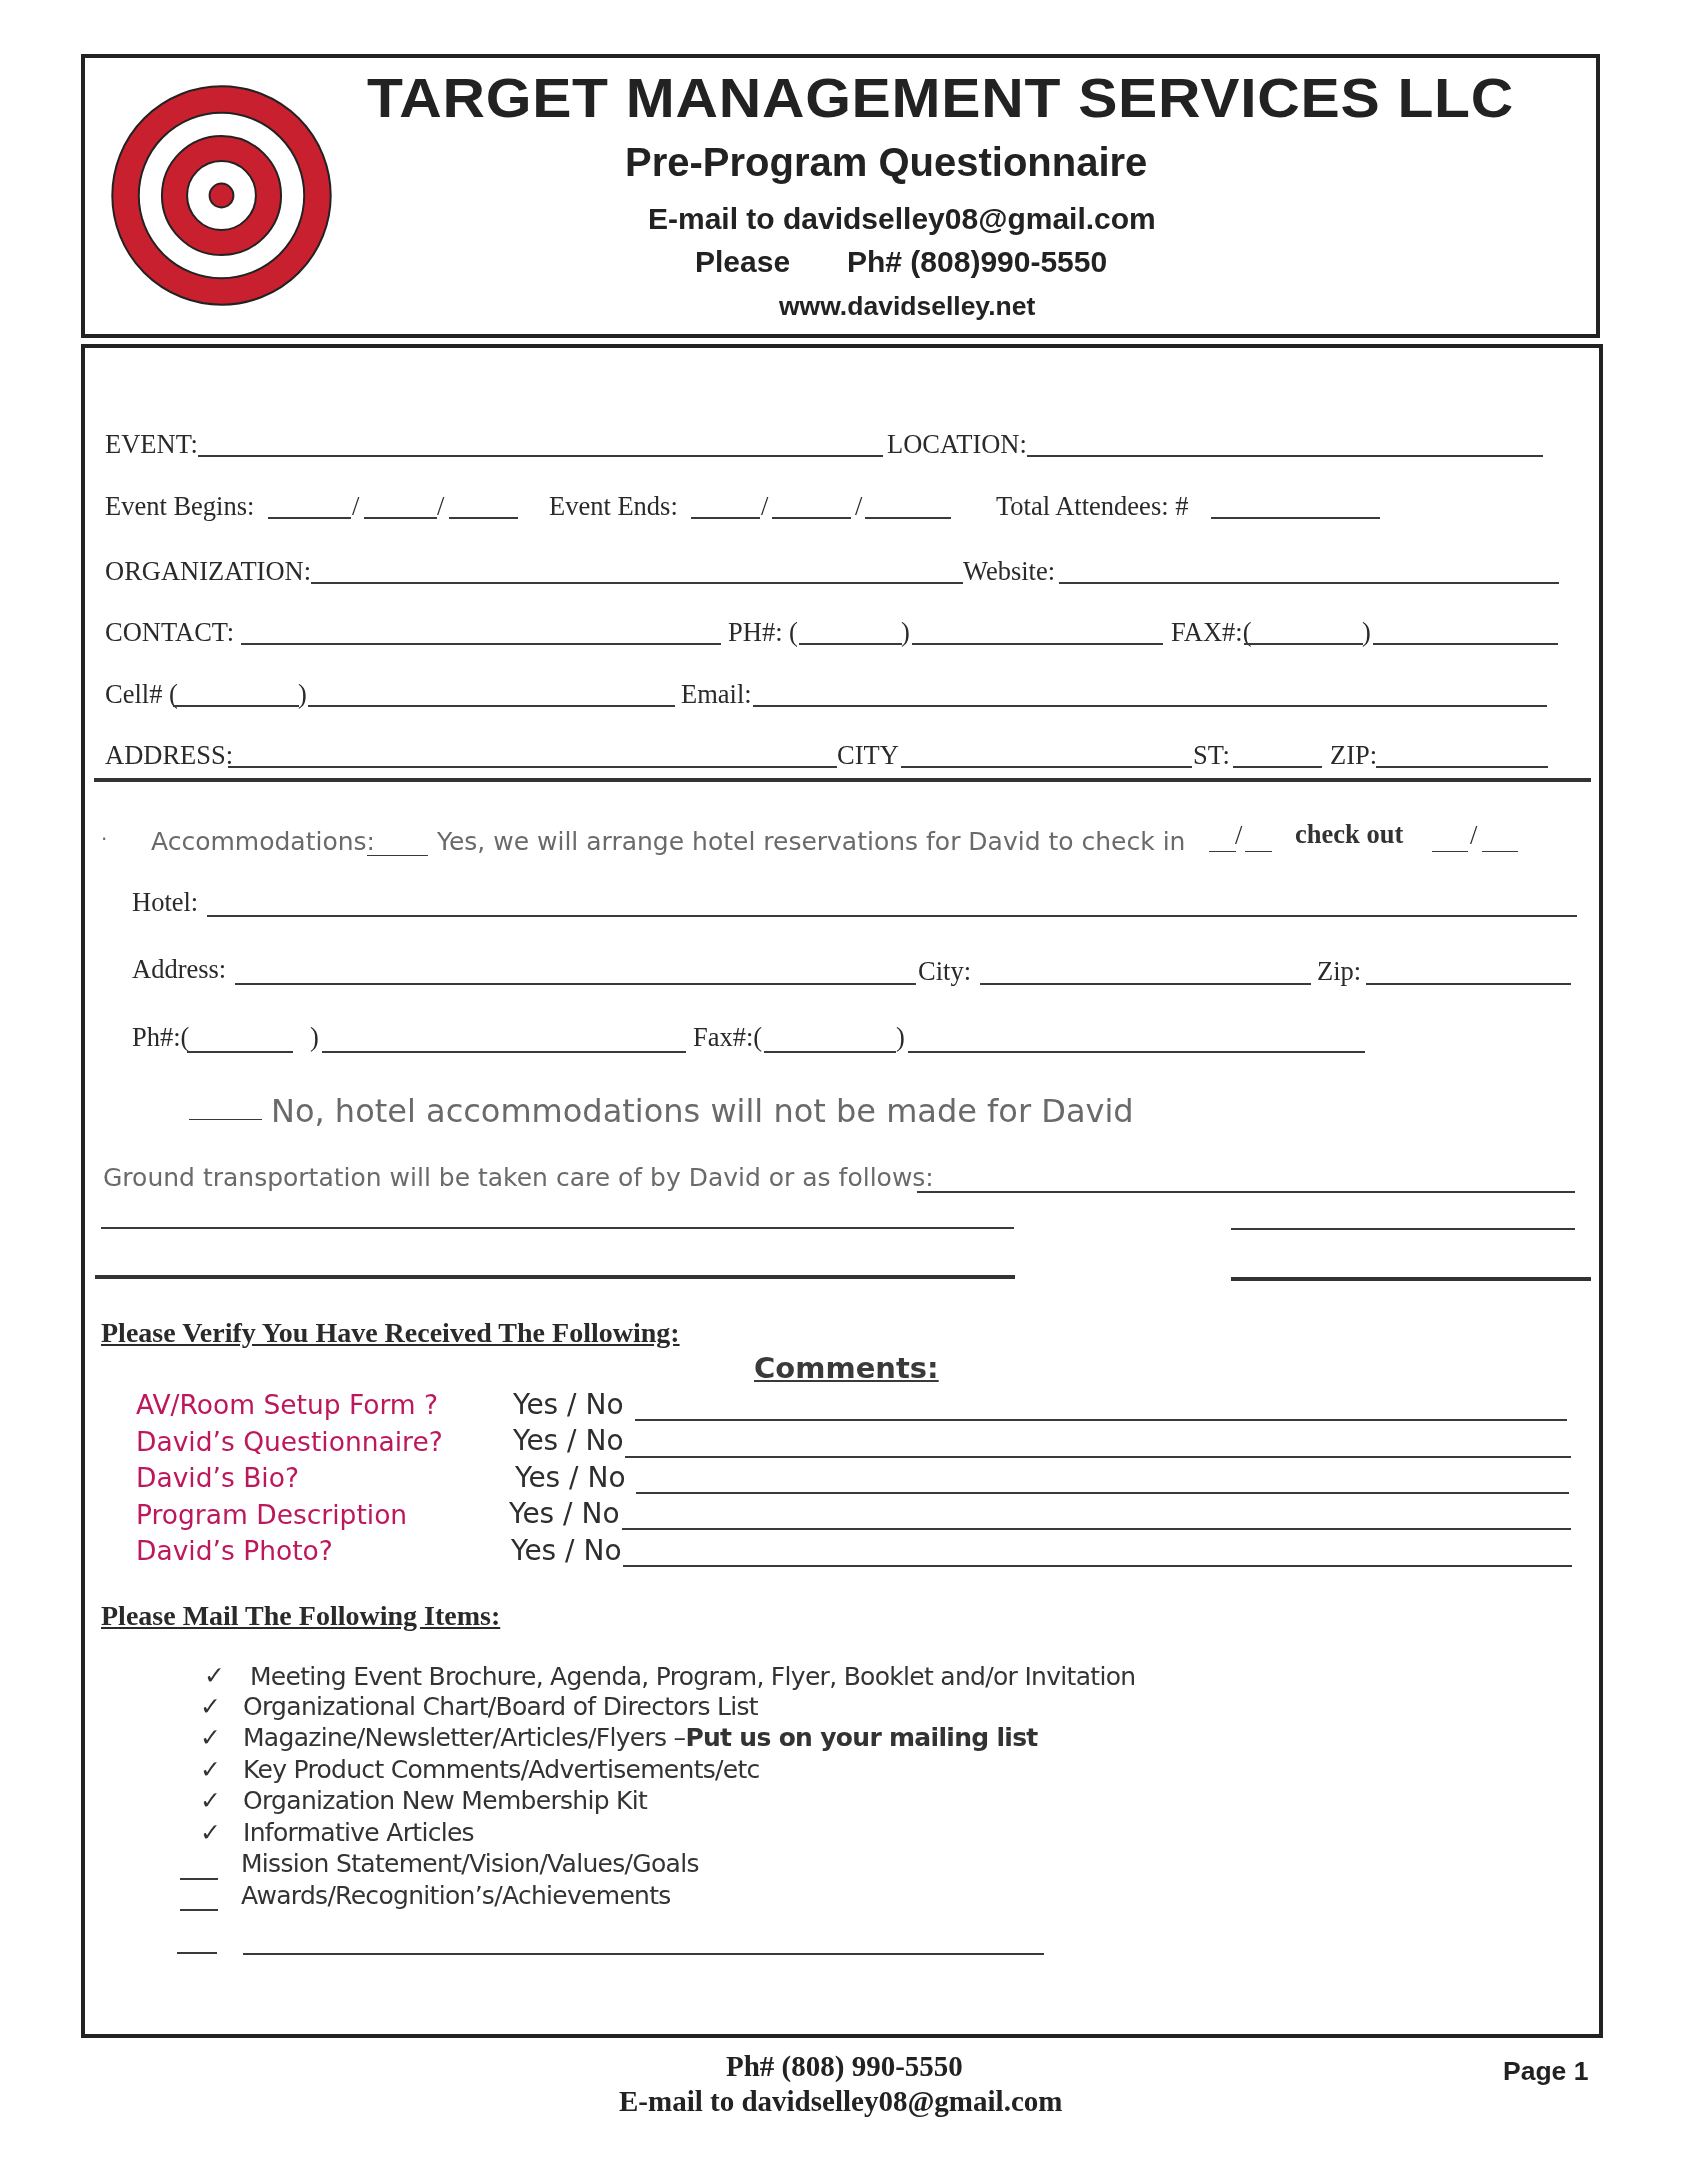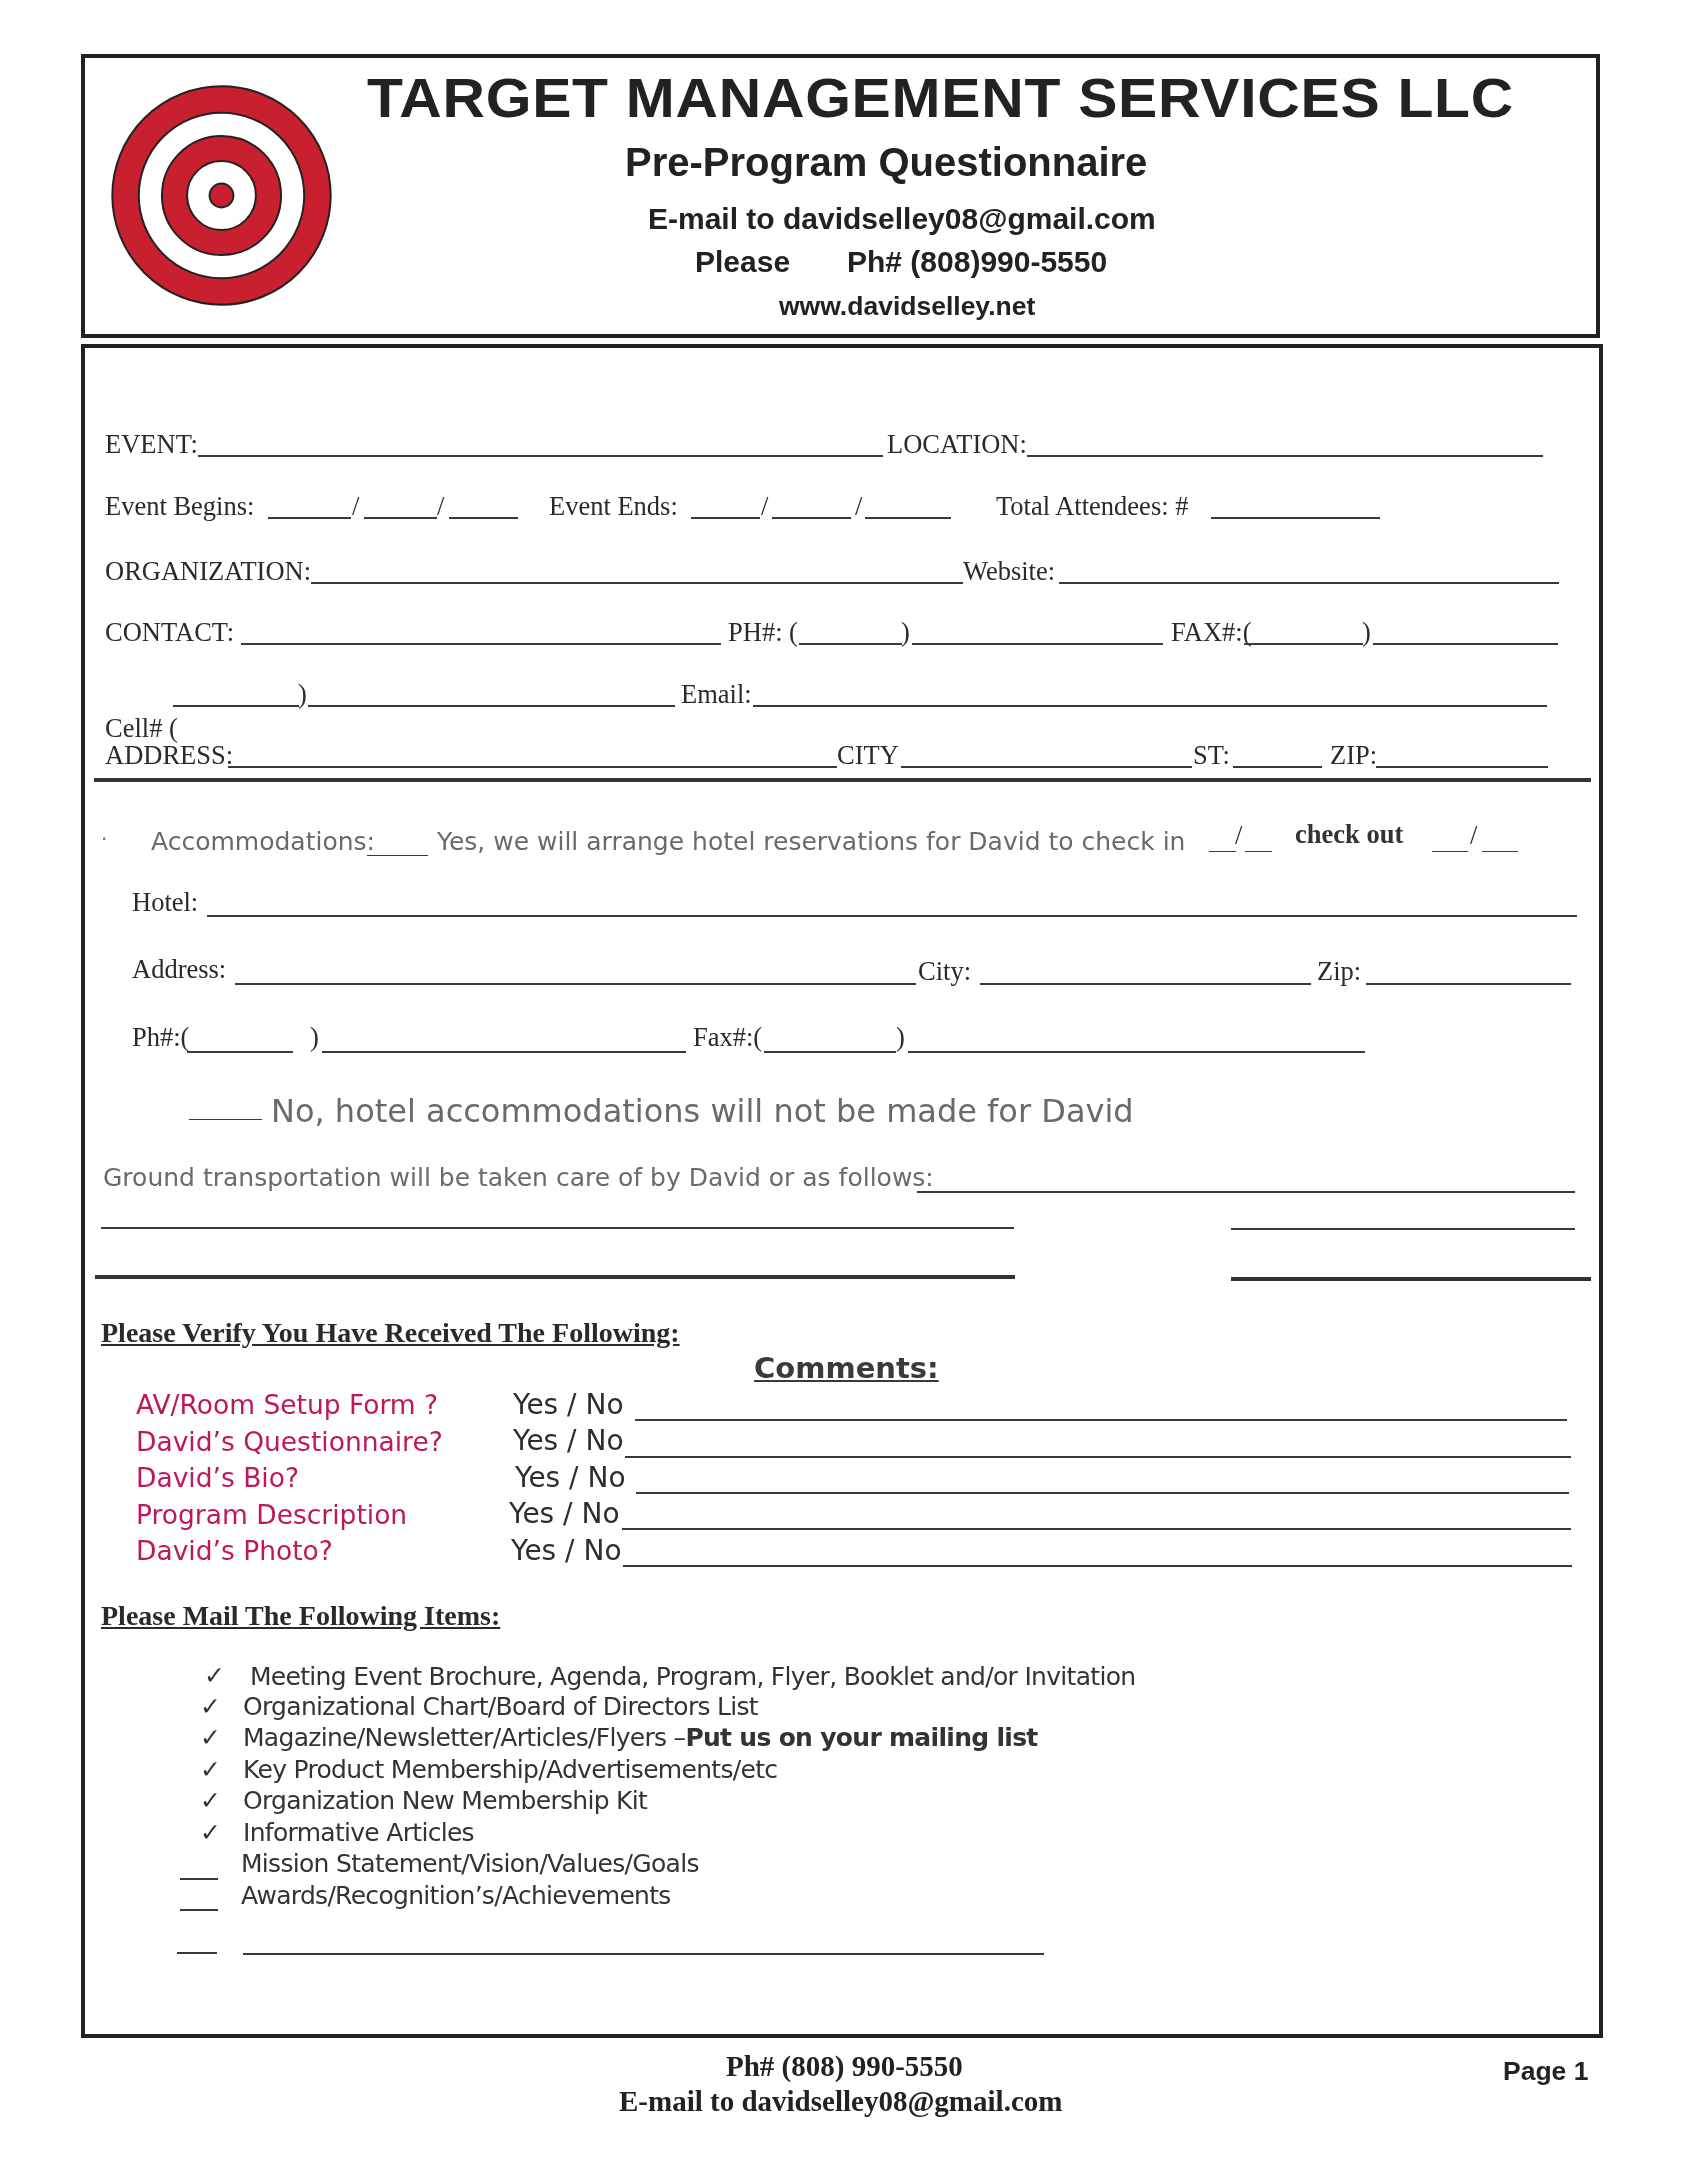--- a/index.html
+++ b/index.html
@@ -77,21 +77,21 @@
 <div class="line" style="left:241px; top:643px; width:480px;"></div>
 <div class="abs serif field-label" style="left:728px; top:617px;">PH#: (</div>
 <div class="line" style="left:799px; top:643px; width:103px;"></div>
 <div class="abs serif field-label" style="left:901px; top:617px;">)</div>
 <div class="line" style="left:912px; top:643px; width:251px;"></div>
 <div class="abs serif field-label" style="left:1171px; top:617px;">FAX#:(</div>
 <div class="line" style="left:1244px; top:643px; width:119px;"></div>
 <div class="abs serif field-label" style="left:1362px; top:617px;">)</div>
 <div class="line" style="left:1373px; top:643px; width:185px;"></div>
 
-<div class="abs serif field-label" style="left:105px; top:679px;margin-top:34px;">Cell# (</div>
+<div class="abs serif field-label" style="left:105px; top:679px;">Cell# (</div>
 <div class="line" style="left:173px; top:705px; width:126px;"></div>
 <div class="abs serif field-label" style="left:298px; top:679px;">)</div>
 <div class="line" style="left:308px; top:705px; width:367px;"></div>
 <div class="abs serif field-label" style="left:681px; top:679px;">Email:</div>
 <div class="line" style="left:753px; top:705px; width:794px;"></div>
 
 <div class="abs serif field-label" style="left:105px; top:740px;">ADDRESS:</div>
 <div class="line" style="left:228px; top:766px; width:609px;"></div>
 <div class="abs serif field-label" style="left:837px; top:740px;">CITY</div>
 <div class="line" style="left:901px; top:766px; width:291px;"></div>
@@ -181,21 +181,21 @@
 <div>
   <span class="abs check" style="left:200px; top:1692px;">✓</span>
   <span class="abs mail-item" style="left:243px; top:1692px;">Organizational Chart/Board of Directors List</span>
 </div>
 <div>
   <span class="abs check" style="left:200px; top:1723px;">✓</span>
   <span class="abs mail-item" style="left:243px; top:1723px;"><span>Magazine/Newsletter/Articles/Flyers –</span><span style="font-weight:bold;">Put us on your mailing list</span></span>
 </div>
 <div>
   <span class="abs check" style="left:200px; top:1755px;">✓</span>
-  <span class="abs mail-item" style="left:243px; top:1755px;">Key Product Membership/Advertisements/etc</span>
+  <span class="abs mail-item" style="left:243px; top:1755px;">Key Product Comments/Advertisements/etc</span>
 </div>
 <div>
   <span class="abs check" style="left:200px; top:1786px;">✓</span>
   <span class="abs mail-item" style="left:243px; top:1786px;">Organization New Membership Kit</span>
 </div>
 <div>
   <span class="abs check" style="left:200px; top:1818px;">✓</span>
   <span class="abs mail-item" style="left:243px; top:1818px;">Informative Articles</span>
 </div>
 <div>

